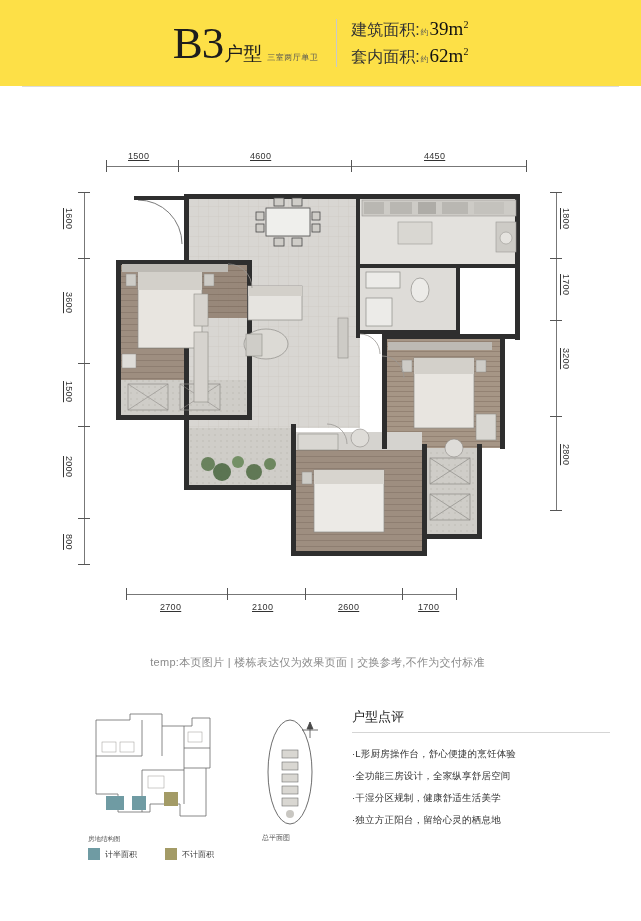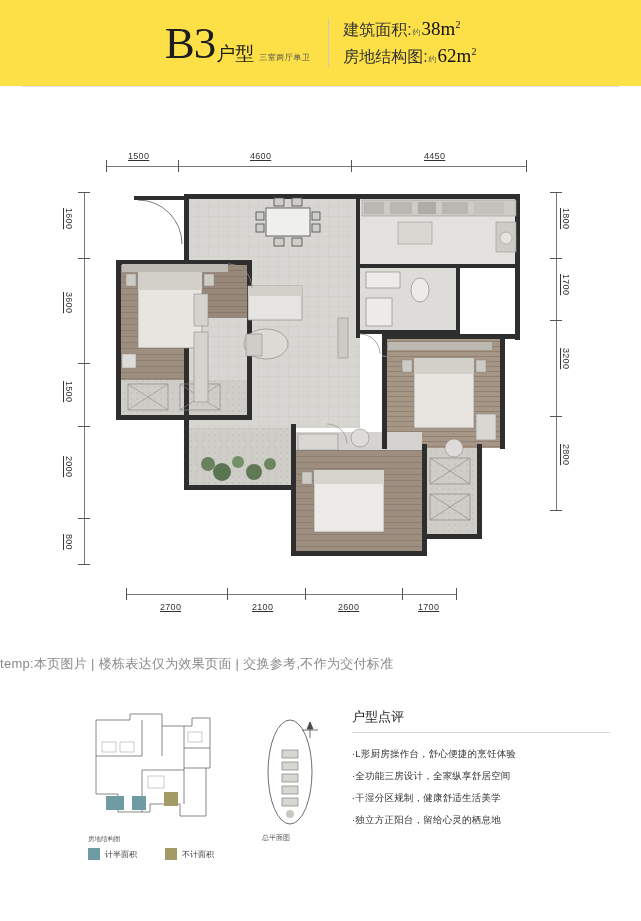--- a/index.html
+++ b/index.html
@@ -64,22 +64,22 @@
   .tick{position:absolute;background:#555;}
   .hline{height:1px;}
   .vline{width:1px;}
   .dimline{position:absolute;background:#777;}
   
   .fp{
     position:absolute;left:98px;top:90px;width:440px;height:390px;
   }
   
   .note{
-    position:absolute;left:0;top:655px;width:635px;
-    font-size:13px;color:#8a8a8a;letter-spacing:0.3px;
+    position:absolute;left:0;top:655px;width:635px;text-align:center;
+    font-size:11px;color:#8a8a8a;letter-spacing:0.3px;
   }
   
   .bottom{position:absolute;left:0;top:700px;width:641px;height:180px;}
   .mini-plan{position:absolute;left:88px;top:8px;width:130px;height:120px;}
   .mini-caption{position:absolute;left:88px;top:135px;font-size:6.5px;color:#555;}
   .legend{position:absolute;left:88px;top:148px;display:flex;gap:28px;align-items:center;}
   .legend-item{display:flex;align-items:center;gap:5px;}
   .sw{width:12px;height:12px;display:inline-block;}
   .legend-txt{font-size:8px;color:#333;}
   .site{position:absolute;left:250px;top:10px;width:80px;height:120px;}
@@ -96,24 +96,24 @@
   <div class="header-inner">
     <div class="title-block">
       <span class="title-main">B3</span>
       <span class="title-cn">户型</span>
       <span class="title-sub">三室两厅单卫</span>
     </div>
     <div class="area-block">
       <div class="area-row">
         <span class="area-label">建筑面积:</span>
         <span class="area-approx">约</span>
-        <span class="area-value"><span>38m</span><sup>2</sup></span>
+        <span class="area-value"><span>39m</span><sup>2</sup></span>
       </div>
       <div class="area-row">
-        <span class="area-label">房地结构图:</span>
+        <span class="area-label">套内面积:</span>
         <span class="area-approx">约</span>
         <span class="area-value"><span>62m</span><sup>2</sup></span>
       </div>
     </div>
   </div>
 </div>
 <div class="header-rule"></div>
 
 <div class="plan">
 

